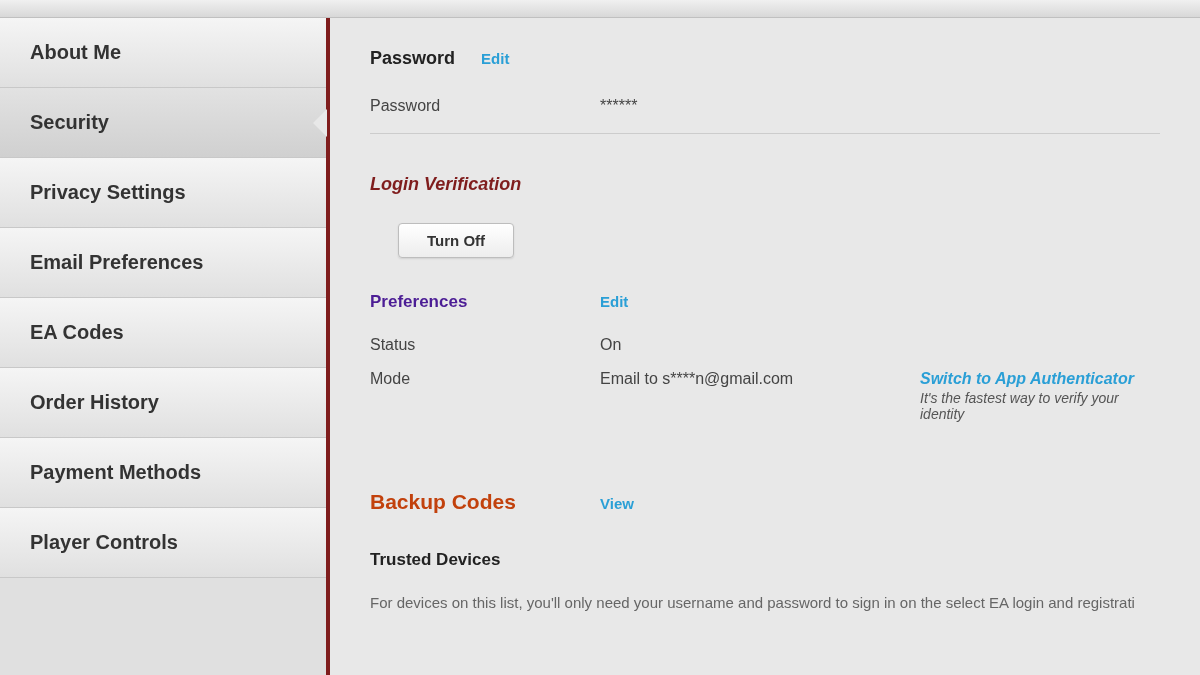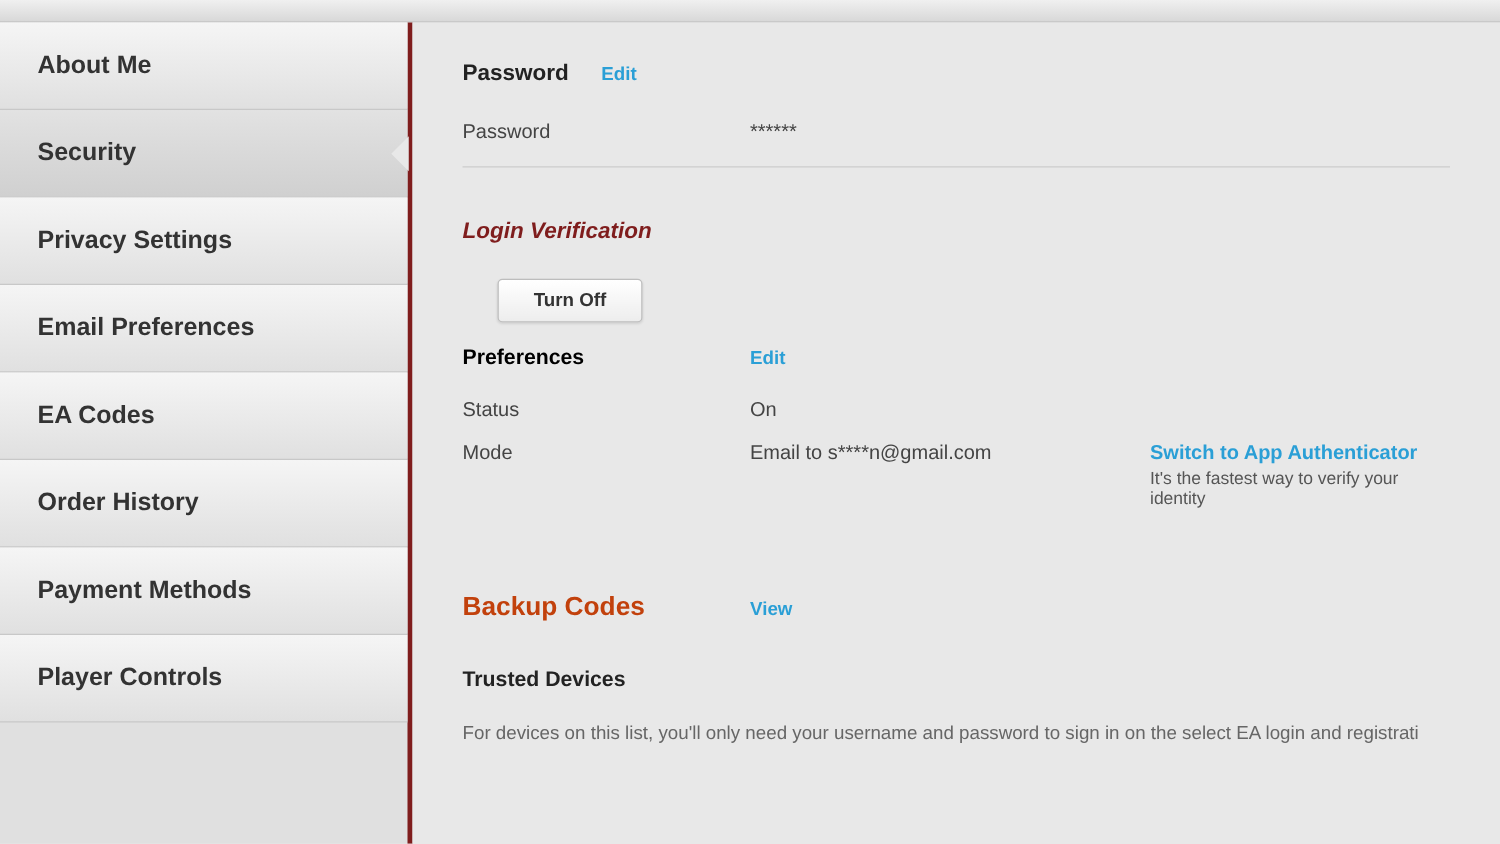--- a/index.html
+++ b/index.html
@@ -93,50 +93,51 @@
     }
     .login-verification-title {
       font-size: 18px;
       font-weight: bold;
       color: #7f1d1d;
       margin-bottom: 28px;
       font-style: italic;
     }
     .turnoff-btn {
       margin-left: 28px;
-      margin-bottom: 18px;
+      margin-bottom: 34px;
       padding: 8px 28px;
       background: linear-gradient(to bottom, #ffffff, #ededed);
       border: 1px solid #bdbdbd;
       border-radius: 4px;
       font-size: 15px;
       font-weight: bold;
       color: #333;
       cursor: pointer;
       box-shadow: 0 1px 2px rgba(0,0,0,0.1);
     }
     .prefs-header {
       display: flex;
       align-items: baseline;
       margin-bottom: 16px;
     }
     .prefs-title {
       width: 230px;
       font-size: 17px;
       font-weight: bold;
-      color: #000000;
+      color: #4c1d95;
     }
     .mode-row {
       display: flex;
       padding: 8px 0;
       align-items: flex-start;
     }
     .switch-col {
       width: 260px;
       padding-left: 20px;
+      font-style: italic;
     }
     .switch-link {
       color: #2a9fd6;
       font-size: 16px;
       font-weight: bold;
       cursor: pointer;
       display: block;
     }
     .switch-sub {
       font-size: 14px;

